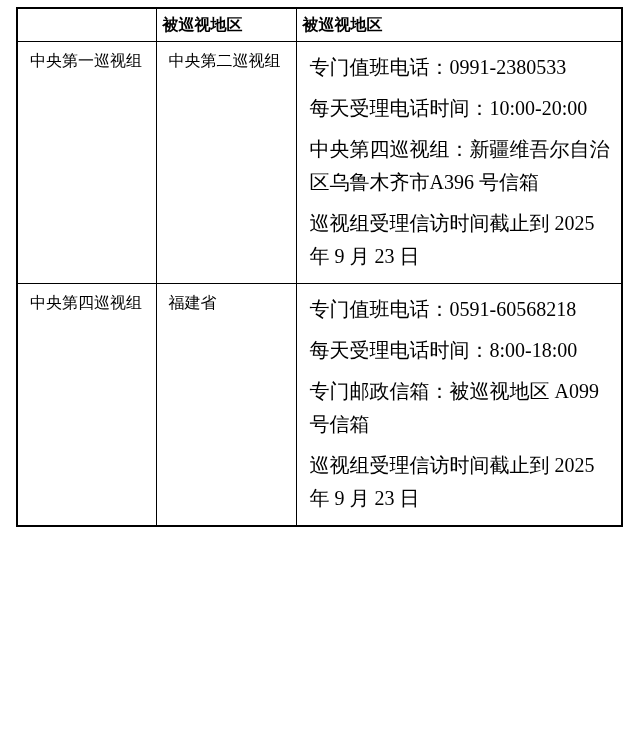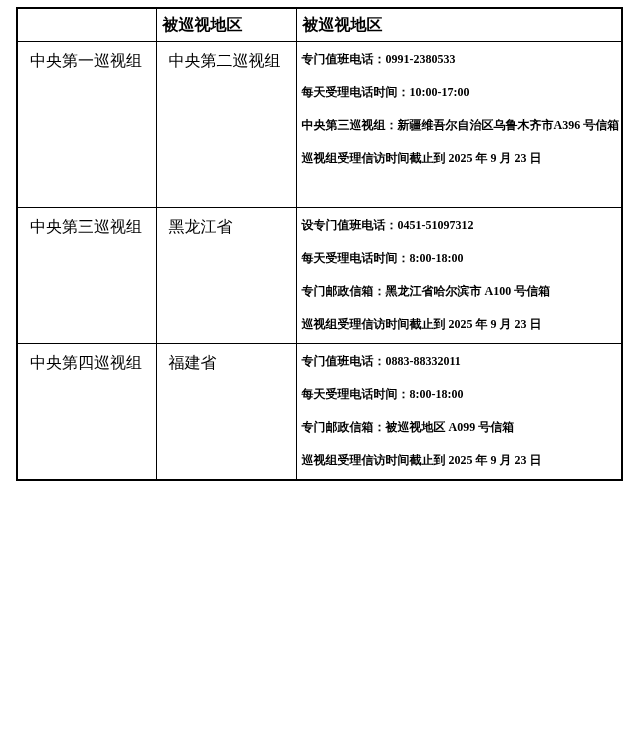--- a/index.html
+++ b/index.html
@@ -41,24 +41,23 @@
     line-height: 24px;
     padding-top: 7px;
     padding-left: 12px;
   }
   td.contact-cell {
     padding-top: 1px;
     padding-left: 5px;
     padding-right: 1px;
   }
   td.contact-cell p {
-    margin: 0;
+    margin: 8px;
     line-height: 33px;
-    font-size: 12px;
-    font-weight: bold;
+    font-size: 20px;
   }
   col.c1 { width: 139px; }
   col.c2 { width: 140px; }
   col.c3 { width: 326px; }
   tr.header-row   { height: 33px; }
   tr.body-row-0   { height: 166px; }
   tr.body-row     { height: 133px; }
 </style>
 </head>
 <body>
@@ -75,40 +74,30 @@
       <th>被巡视地区</th>
       <th>被巡视地区</th>
     </tr>
   </thead>
   <tbody>
     <tr class="body-row-0">
       <td class="group-cell">中央第一巡视组</td>
       <td class="region-cell">中央第二巡视组</td>
       <td class="contact-cell">
         <p>专门值班电话：0991-2380533</p>
-        <p>每天受理电话时间：10:00-17:00</p>
-        <p>中央第三巡视组：新疆维吾尔自治区乌鲁木齐市A396 号信箱</p>
-        <p>巡视组受理信访时间截止到 2025 年 9 月 23 日</p>
-      </td>
-    </tr>
-    <tr class="body-row">
-      <td class="group-cell">中央第三巡视组</td>
-      <td class="region-cell">黑龙江省</td>
-      <td class="contact-cell">
-        <p>设专门值班电话：0451-51097312</p>
-        <p>每天受理电话时间：8:00-18:00</p>
-        <p>专门邮政信箱：黑龙江省哈尔滨市 A100 号信箱</p>
+        <p>每天受理电话时间：10:00-20:00</p>
+        <p>中央第四巡视组：新疆维吾尔自治区乌鲁木齐市A396 号信箱</p>
         <p>巡视组受理信访时间截止到 2025 年 9 月 23 日</p>
       </td>
     </tr>
     <tr class="body-row">
       <td class="group-cell">中央第四巡视组</td>
       <td class="region-cell">福建省</td>
       <td class="contact-cell">
-        <p>专门值班电话：0883-88332011</p>
+        <p>专门值班电话：0591-60568218</p>
         <p>每天受理电话时间：8:00-18:00</p>
         <p>专门邮政信箱：被巡视地区 A099 号信箱</p>
         <p>巡视组受理信访时间截止到 2025 年 9 月 23 日</p>
       </td>
     </tr>
 
   </tbody>
 </table>
 
 </body></html>

